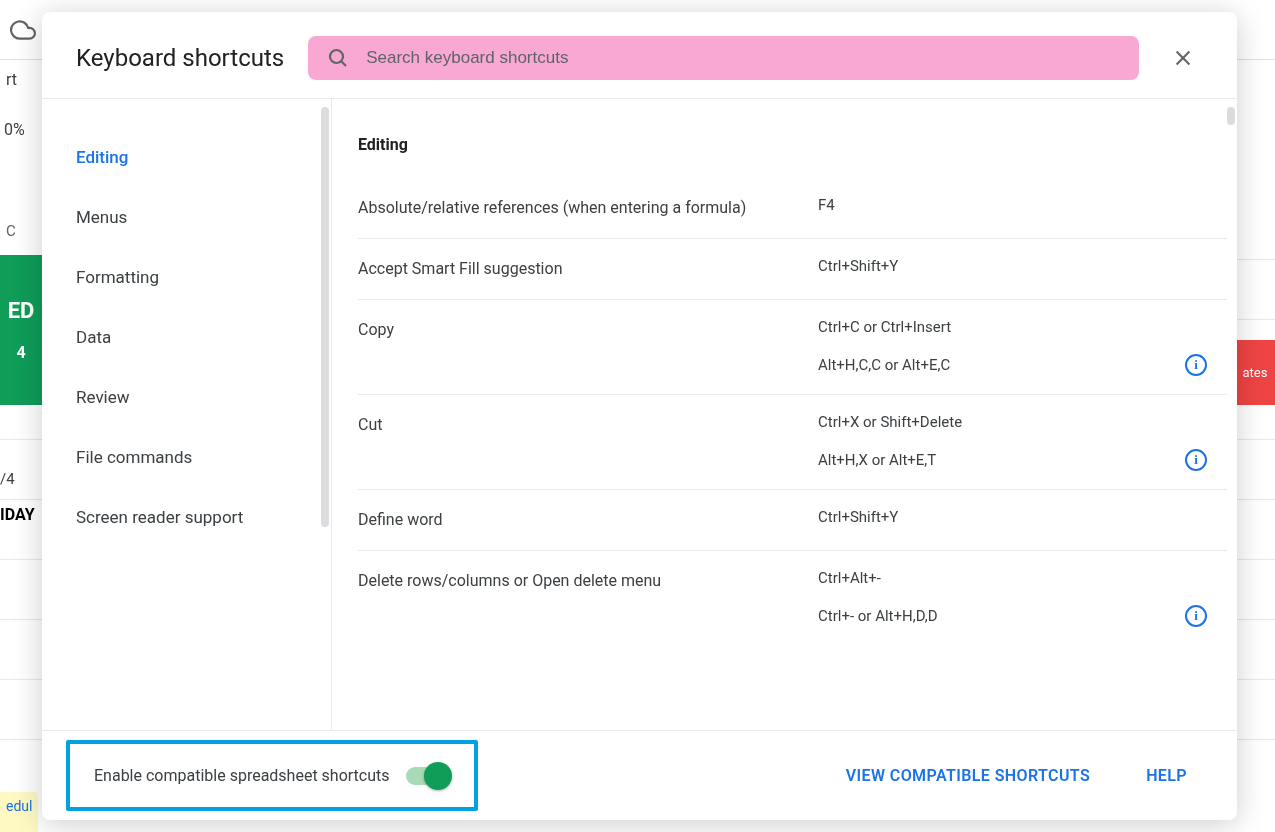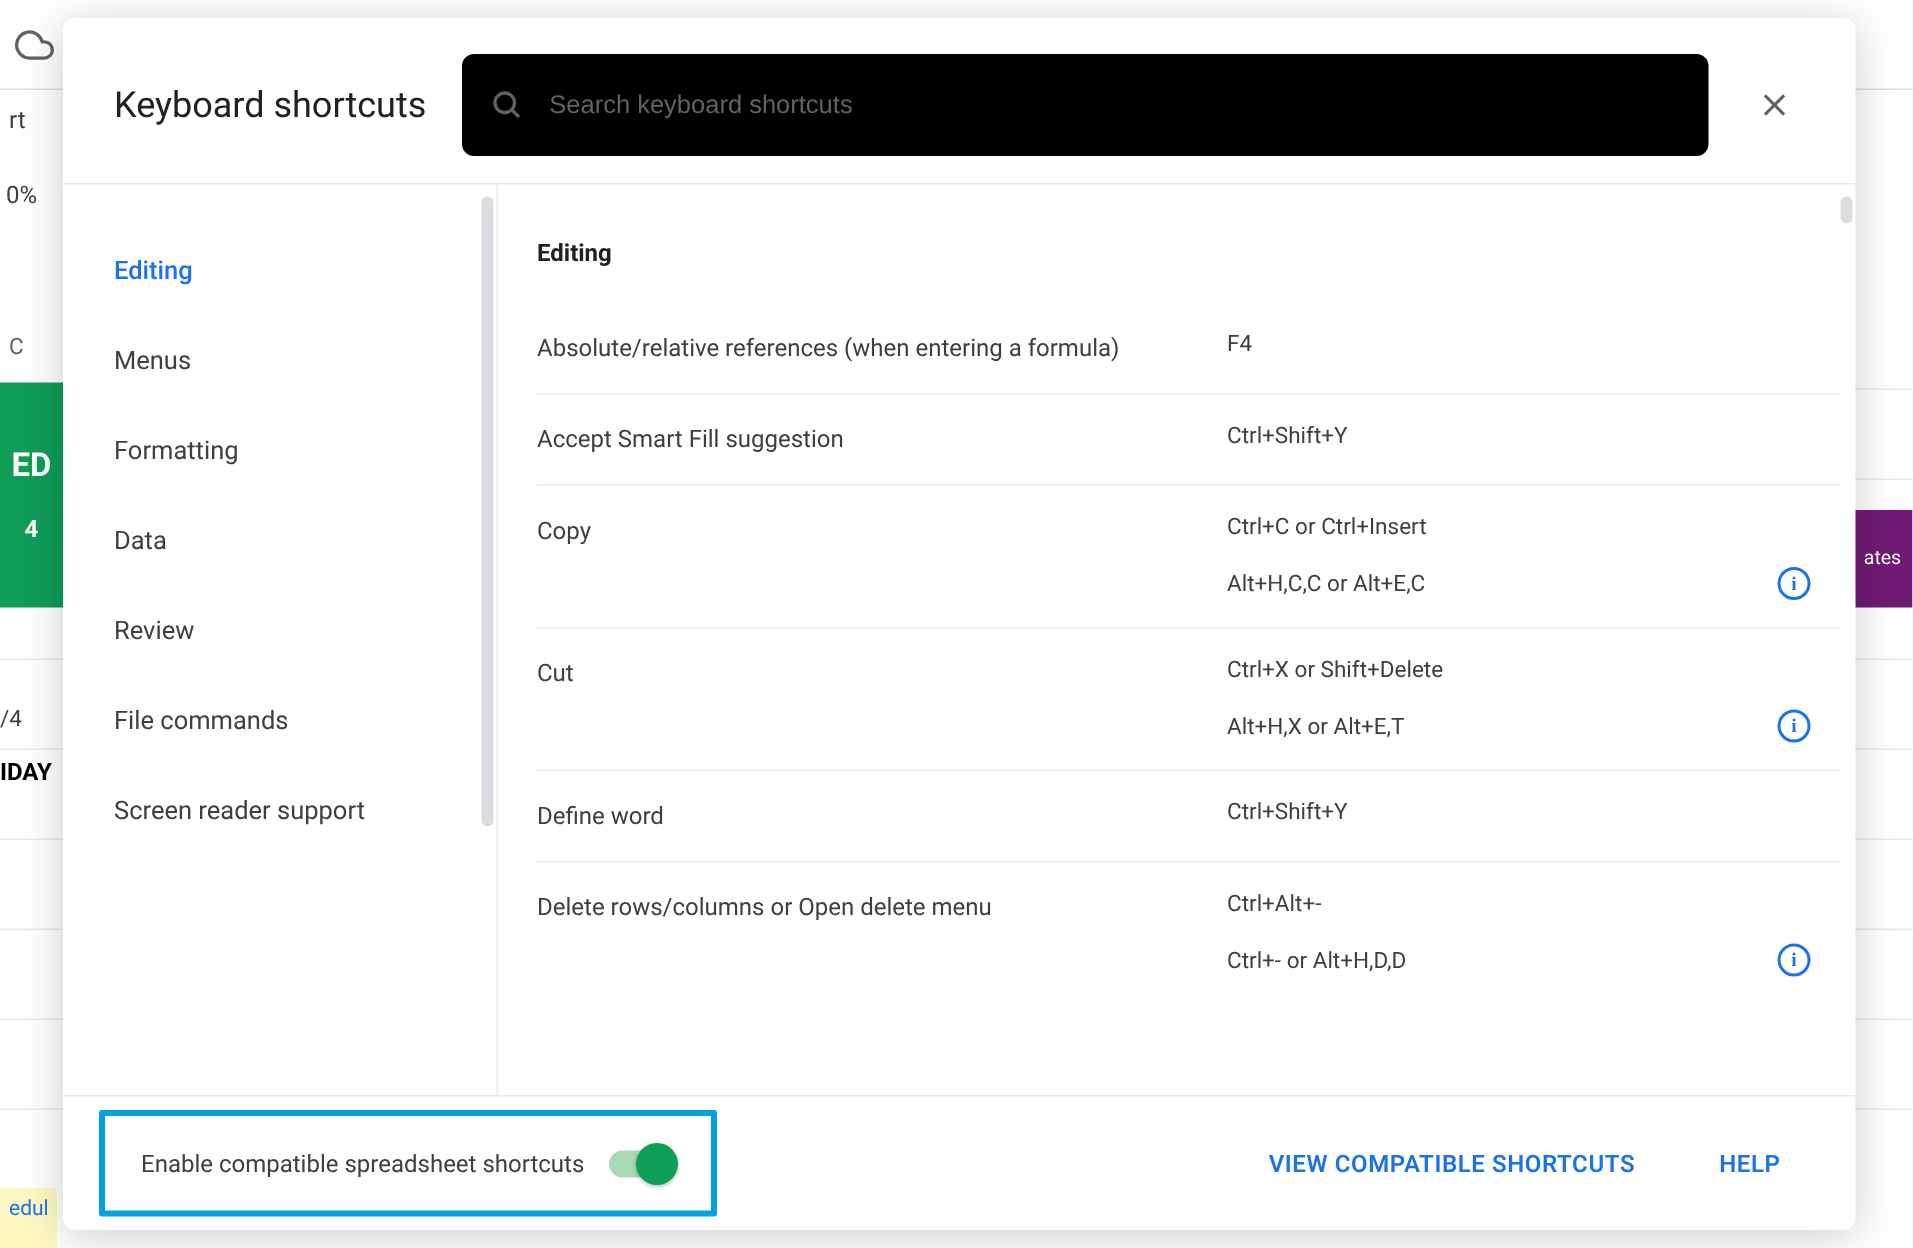--- a/index.html
+++ b/index.html
@@ -20,21 +20,21 @@
   .bg .topbar { height: 60px; border-bottom:1px solid #e0e0e0; display:flex; align-items:center; gap:10px; padding-left:10px;}
   .bg .percent { position:absolute; left:4px; top:120px; font-size:16px; color:#3c4043;}
   .bg .rt { position:absolute; left:6px; top:70px; font-size:16px; color:#3c4043;}
   .bg .sheet-strip {
     position:absolute; left:0; top:255px; width:42px; height:150px;
     background:#0f9d58; color:#fff; display:flex; flex-direction:column; align-items:center; justify-content:center;
     font-weight:700; font-size:22px;
   }
   .bg .sheet-strip2 {
     position:absolute; right:0; top:340px; width:40px; height:65px;
-    background:#701a75; color:#fff; display:flex; align-items:center; justify-content:center;
+    background:#ef4444; color:#fff; display:flex; align-items:center; justify-content:center;
     font-size:13px;
   }
   .bg .celltext { position:absolute; left:0; top:470px; font-size:15px; color:#3c4043; }
   .bg .celltext2 { position:absolute; left:0; top:505px; font-size:16px; font-weight:700; color:#000; }
   .bg .gridlines { position:absolute; left:0; top:200px; right:0; height:540px; }
   .bg .gridlines div { border-bottom:1px solid #e8e8e8; height:60px;}
   .bg .sheetab { position:absolute; left:0; bottom:0px; height:40px; font-size:14px; color:#1a73e8; padding:6px 6px; background:#fef9c3; border-top-right-radius:4px;}
   .bg .cellC {position:absolute; left:6px; top:222px; font-size:15px; color:#5f6368;}
 
   
@@ -55,23 +55,23 @@
   }
   .dialog-title {
     font-size: 24px;
     color: #202124;
     font-weight: 400;
     white-space: nowrap;
   }
   .search-wrap {
     flex:1;
     display:flex; align-items:center;
-    background:#000000;
+    background:#f9a8d4;
     border-radius:8px;
-    height:68px;
+    height:44px;
     padding: 0 18px;
     gap:16px;
   }
   .search-wrap input {
     flex:1; border:none; background:transparent; outline:none;
     font-size:17px; color:#5f6368;
   }
   .search-wrap input::placeholder { color:#5f6368; }
   .close-btn {
     width:40px; height:40px; display:flex; align-items:center; justify-content:center;

